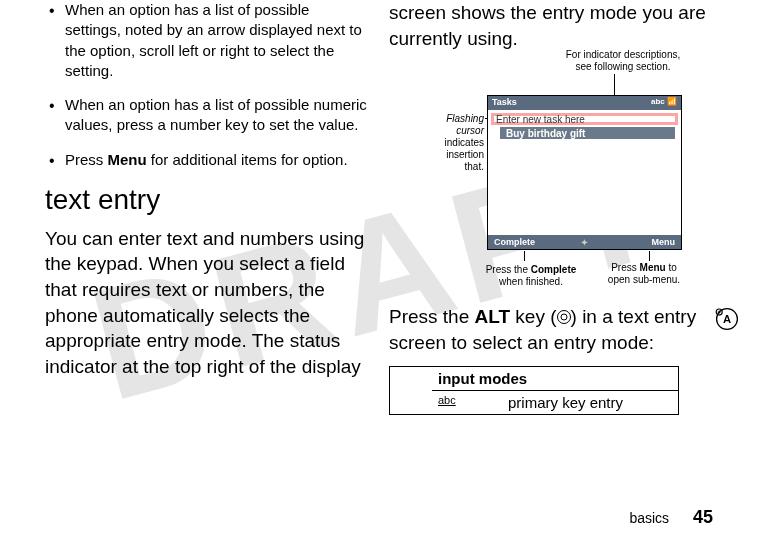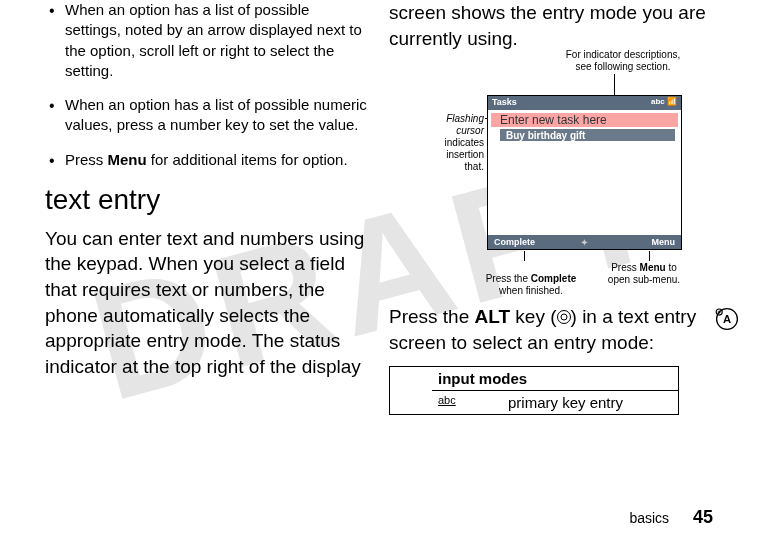--- a/index.html
+++ b/index.html
@@ -17,21 +17,21 @@
   .bold-inline { font-weight: bold; }
   
   h2.section { font-size: 28px; font-weight: normal; margin-top: 4px; margin-bottom: 10px; font-family: Arial, sans-serif; }
   
   .body-text { font-size: 19px; line-height: 1.35; }
   
   .phone-figure { position: relative; width: 310px; height: 225px; margin-top: 14px; margin-bottom: 14px; }
   .phone-screen { position: absolute; left: 98px; top: 30px; width: 195px; height: 155px; border: 1px solid #000; background: #fff; }
   .ps-title { height: 14px; background: #5a6b80; color: #fff; font-size: 9px; font-weight: bold; padding: 1px 4px; position: relative; }
   .ps-title .ind { position: absolute; right: 4px; top: 1px; font-size: 8px; }
-  .ps-entry { margin: 3px 3px 0 3px; height: 12px; border: 7px solid #fca5a5; background: #fff; font-size: 12px; padding: 0 2px; color: #333; display:flex; align-items:center; }
+  .ps-entry { margin: 3px 3px 0 3px; height: 12px; border: 3px solid #fca5a5; background: #fff; font-size: 10px; padding: 0 2px; color: #333; display:flex; align-items:center; }
   .ps-row { margin: 2px 6px 0 12px; height: 12px; background: #6b7a8a; color: #fff; font-size: 10px; font-weight: bold; display:flex; align-items:center; padding-left:6px; }
   .ps-softkeys { position: absolute; bottom: 0; left: 0; right: 0; height: 14px; background: #5a6b80; display:flex; }
   .ps-softkeys .sk { flex:1; color:#fff; font-size:9px; font-weight:bold; display:flex; align-items:center; }
   .ps-softkeys .sk.left { justify-content:flex-start; padding-left:6px; }
   .ps-softkeys .sk.right { justify-content:flex-end; padding-right:6px; }
   .ps-softkeys .sep { width:10px; display:flex; align-items:center; justify-content:center; color:#ccc; font-size:10px; }
   
   .callout { position: absolute; font-size: 10px; line-height: 1.2; color: #000; }
   .callout.left { text-align: right; }
   .callout.center { text-align: center; }
@@ -106,21 +106,21 @@
             <span>Buy birthday gift</span>
           </div>
         <div class="ps-softkeys">
           <div class="sk left">Complete</div>
           <div class="sep">✦</div>
           <div class="sk right">Menu</div>
         </div>
       </div>
 
       <div class="line" style="left:135px; top:186px; width:1px; height:10px;"></div>
-      <div class="callout center" style="left:92px; top:208px; width:100px;">
+      <div class="callout center" style="left:92px; top:199px; width:100px;">
         <span>Press the </span><span class="bold">Complete</span><br>
         <span>when finished.</span>
       </div>
 
       <div class="line" style="left:260px; top:186px; width:1px; height:10px;"></div>
       <div class="callout center" style="left:205px; top:197px; width:100px;">
         <span>Press </span><span class="bold">Menu</span><span> to</span><br>
         <span>open sub-menu.</span>
       </div>
     </div>

